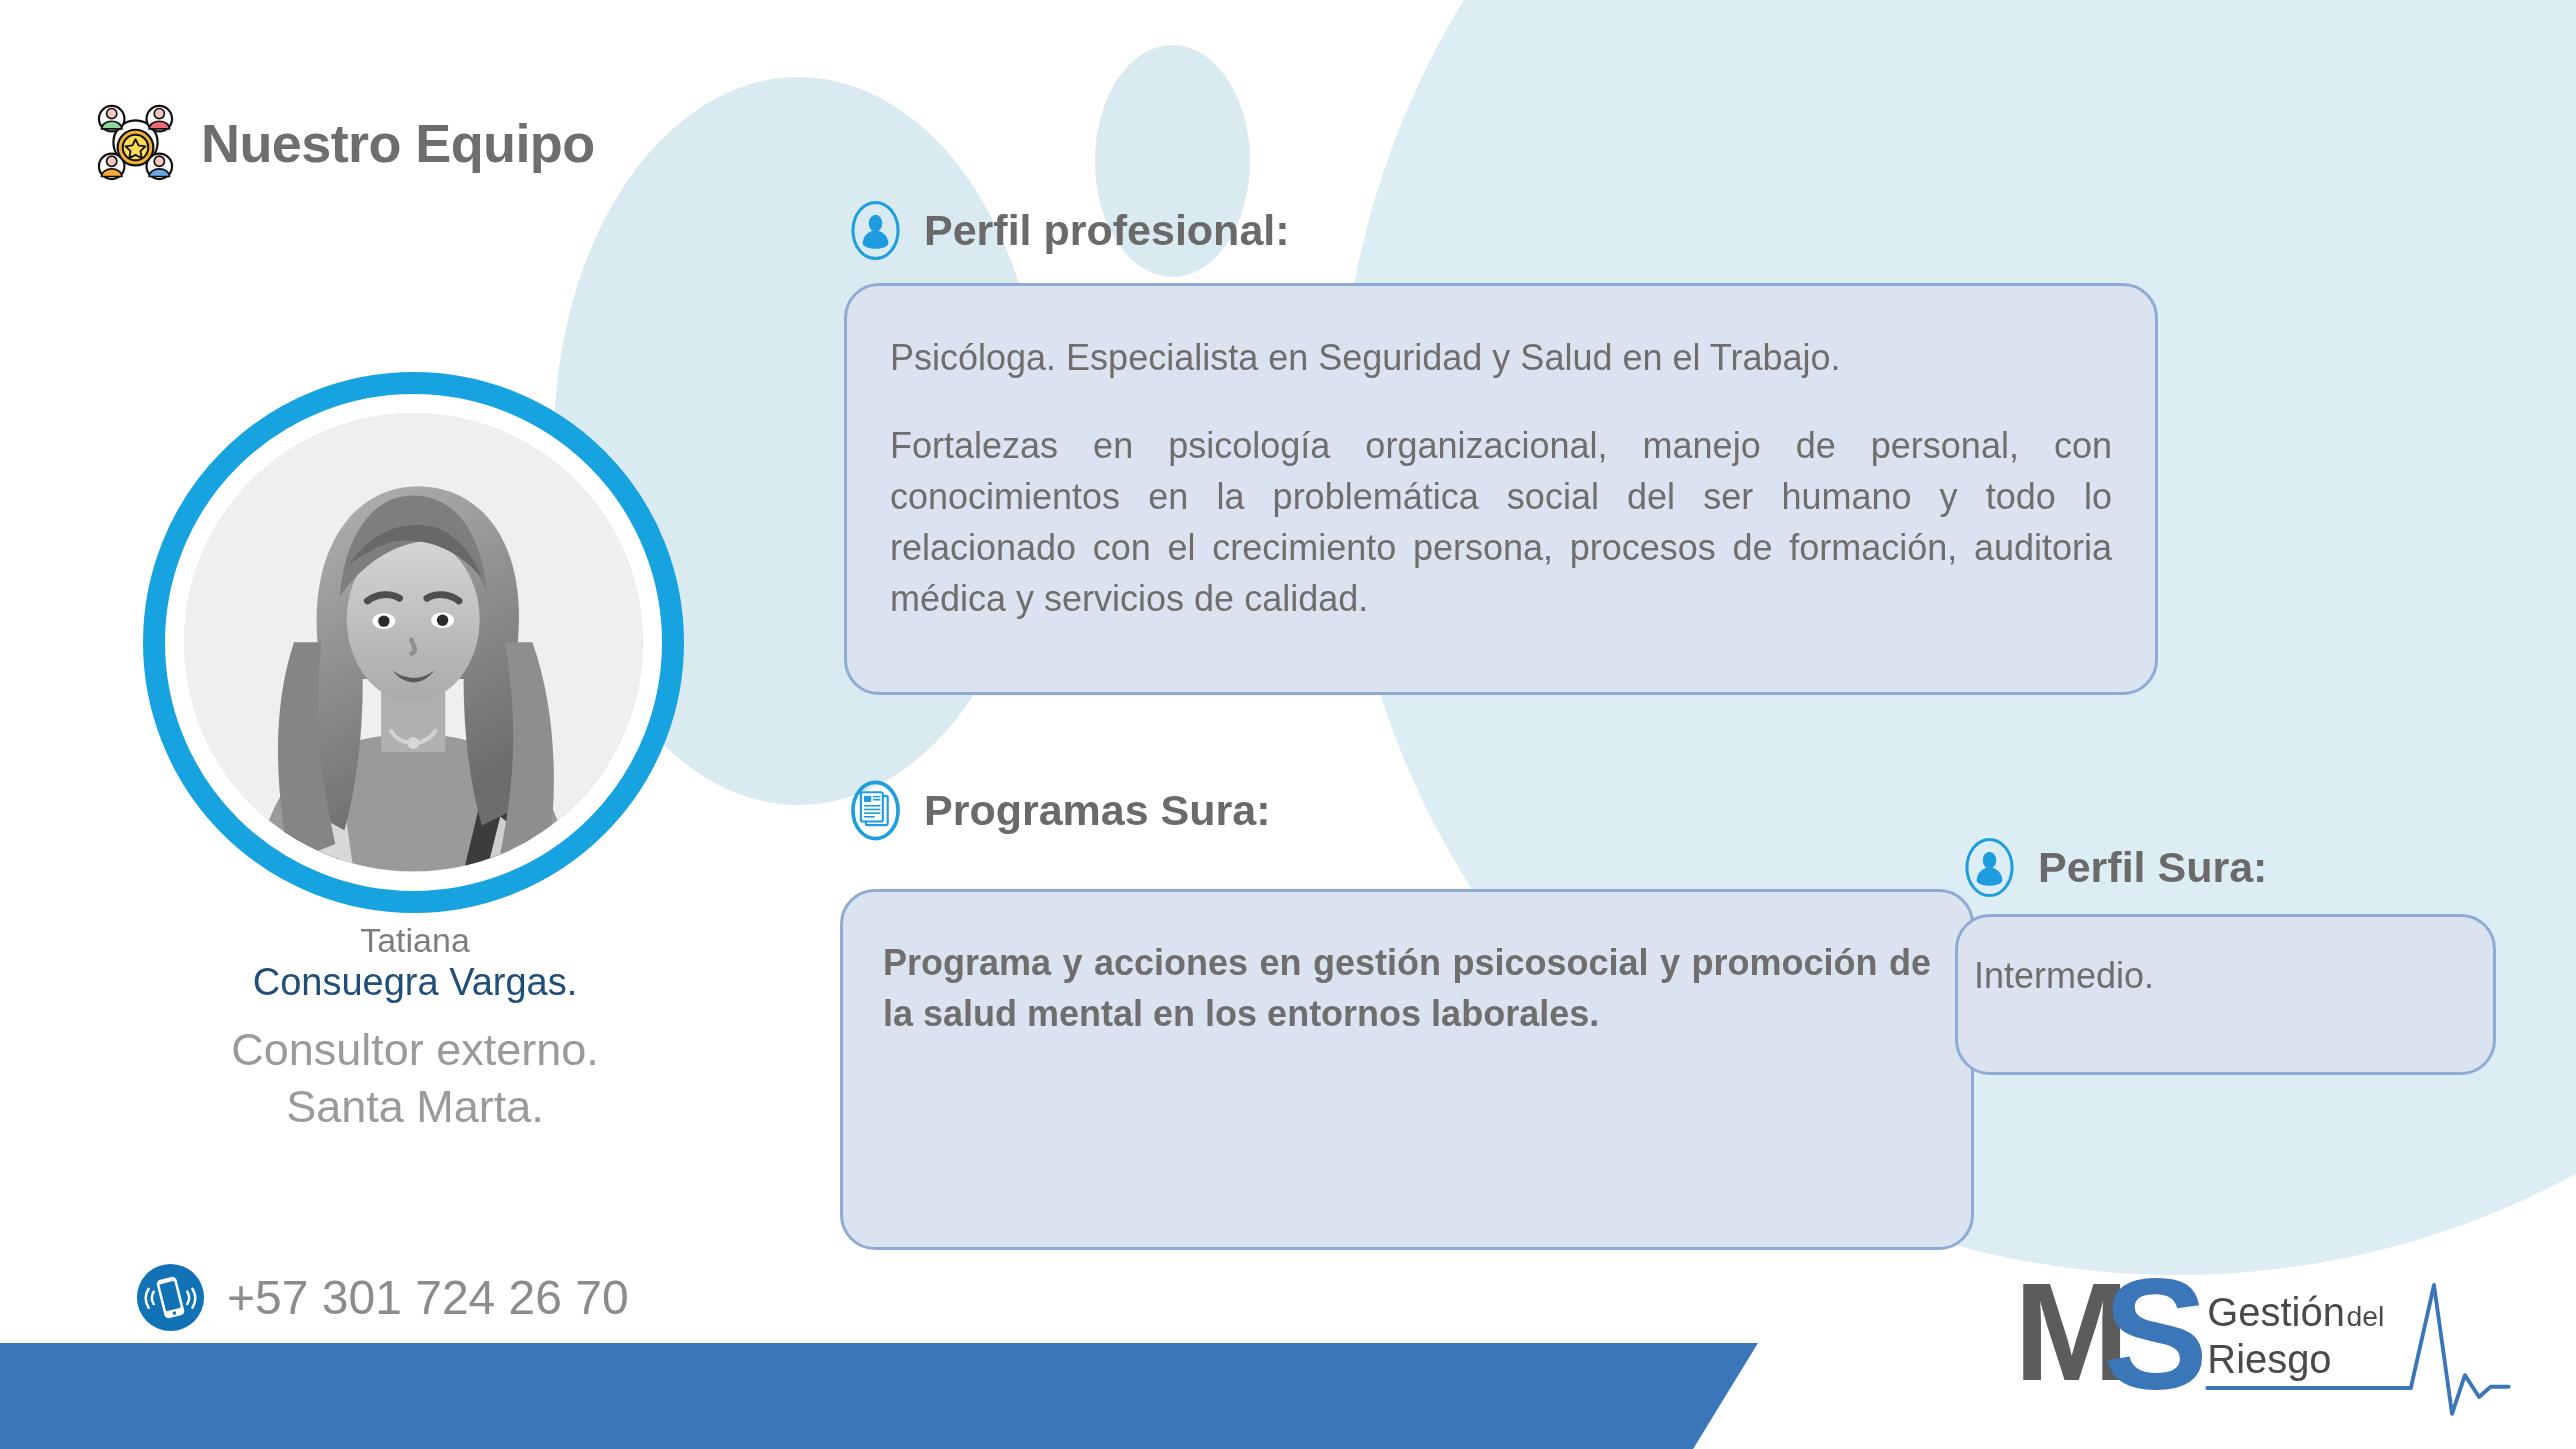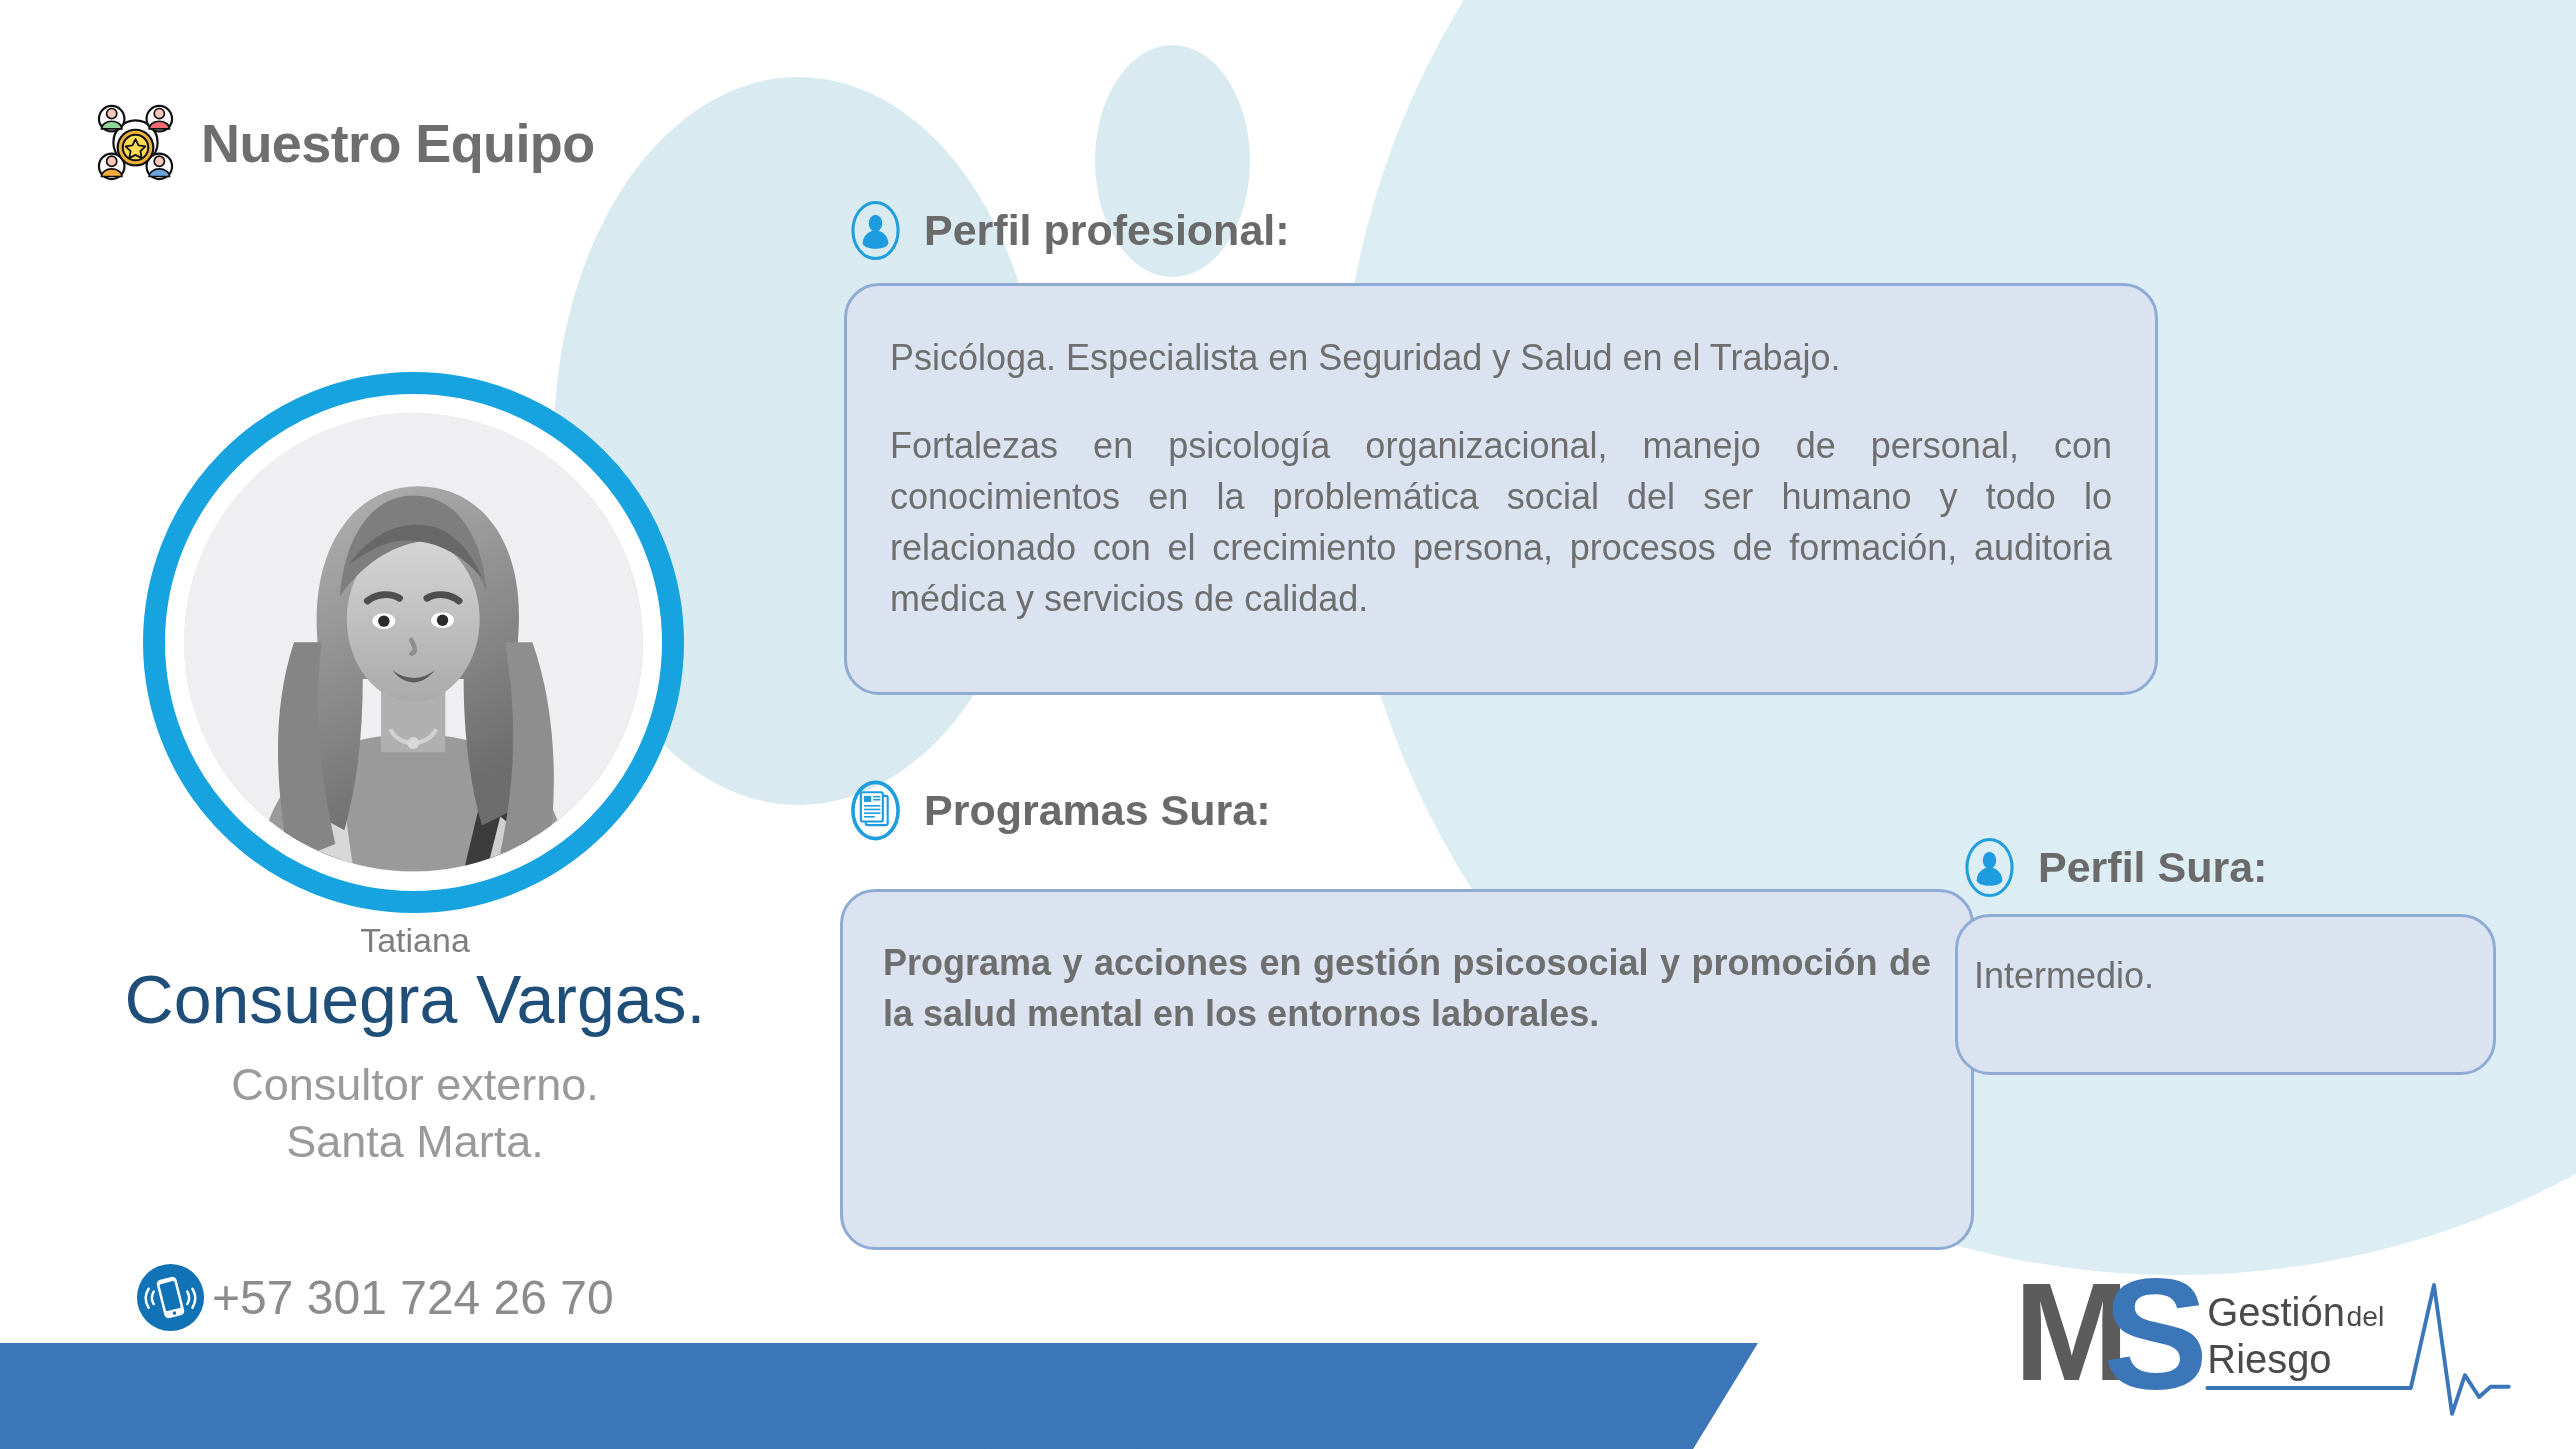--- a/index.html
+++ b/index.html
@@ -81,31 +81,31 @@
 
   
   .person-block {
     position: absolute; left: 64px; top: 921px;
     width: 702px; text-align: center;
   }
   .p-first {
     font-size: 34px; color: #7e7e7e; line-height: 1.16;
   }
   .p-last {
-    font-size: 68px; color: #1f4e79; line-height: 1.16;
+    font-size: 38px; color: #1f4e79; line-height: 1.16;
   }
   .p-role {
     font-size: 45px; color: #9a9a9a; line-height: 1.30; margin-top: 16.7px;
   }
   .p-city {
     font-size: 45px; color: #9a9a9a; line-height: 1.18;
   }
   .phone-row {
     position: absolute; left: 134px; top: 1261px;
-    display: flex; align-items: center; gap: 5px;
+    display: flex; align-items: center; gap: 20px;
   }
   .phone-icon { width: 73px; height: 73px; display: block; }
   .phone-num {
     font-size: 48px; color: #8c8c8c; white-space: nowrap;
   }
 
   
   .sec-head {
     position: absolute; display: flex; align-items: center; gap: 18px;
   }

